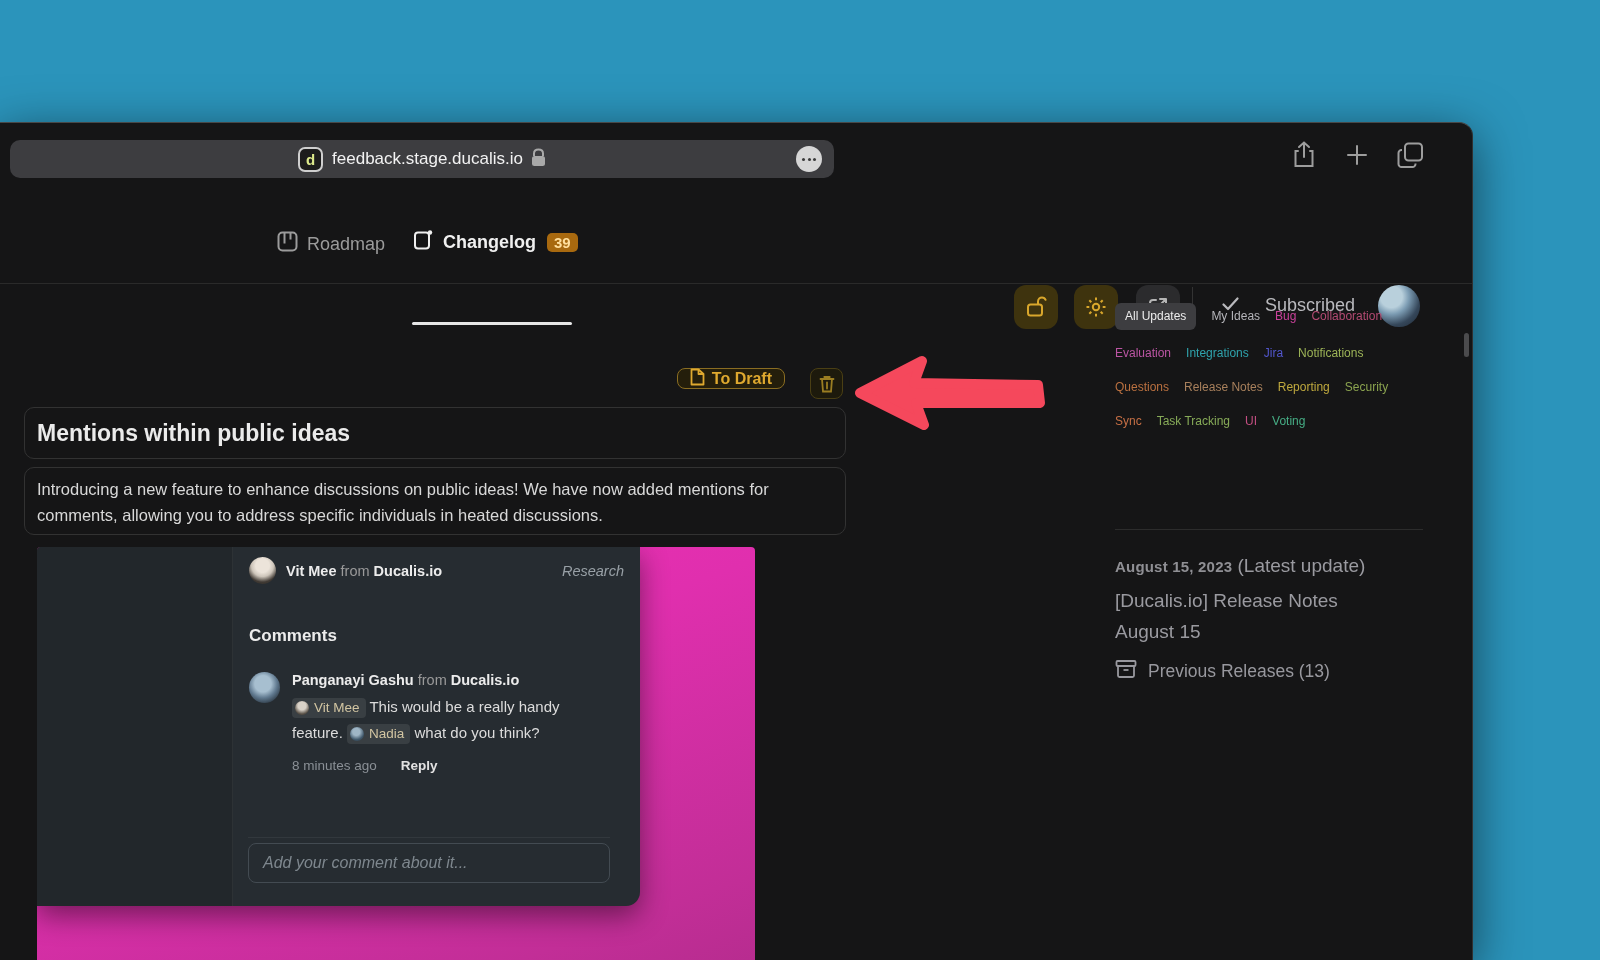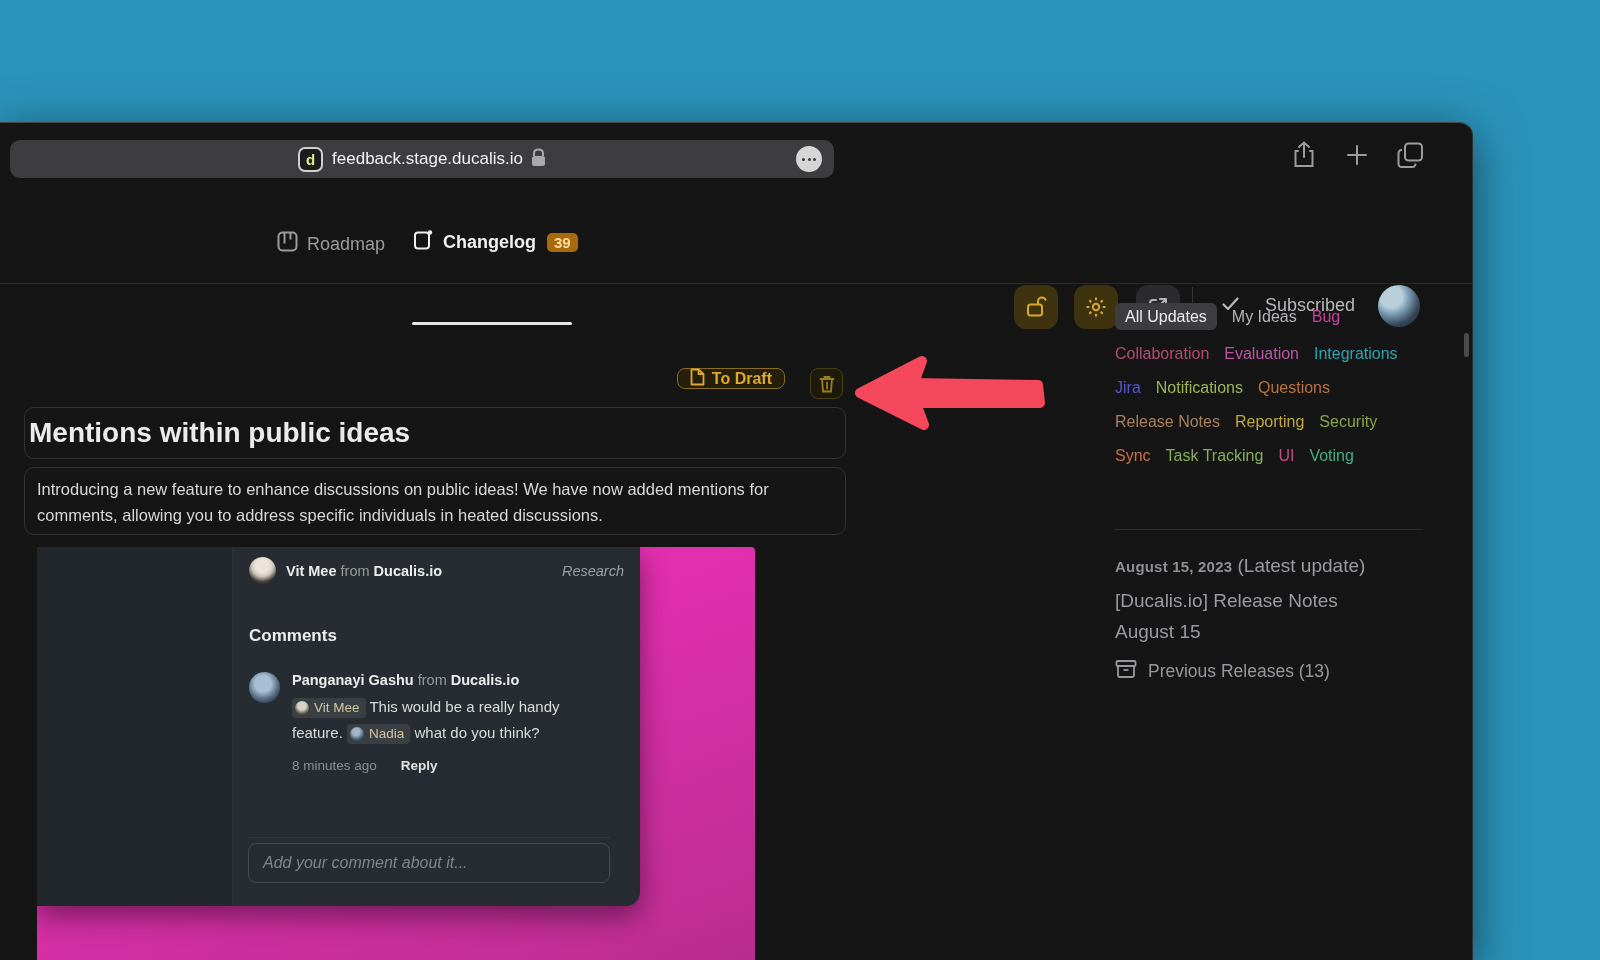--- a/index.html
+++ b/index.html
@@ -74,21 +74,21 @@
   .trash-btn {
     position:absolute; right:2px; top:0; width:33px; height:31px;
     border:1px solid #4a3f14; border-radius:8px; background:#1d1a0c;
     display:flex; align-items:center; justify-content:center;
   }
   .red-arrow { position:absolute; left:852px; top:228px; }
 
   .title-box {
     position:absolute; left:24px; top:284px; width:822px; height:52px;
     border:1px solid #323232; border-radius:10px; display:flex; align-items:center;
-    padding-left:4px; color:#ebebeb; font-size:28px; font-weight:700;
+    padding-left:12px; color:#ebebeb; font-size:23px; font-weight:700;
   }
   .body-box {
     position:absolute; left:24px; top:344px; width:822px; height:68px;
     border:1px solid #323232; border-radius:10px; padding:8px 12px;
     color:#d8d8d8; font-size:16.5px; line-height:26px;
   }
 
   
   .embed {
     position:absolute; left:37px; top:424px; width:718px; height:524px;
@@ -135,21 +135,21 @@
     border:1px solid #434b52; border-radius:8px;
     display:flex; align-items:center; padding-left:14px;
     color:#7e878e; font-size:16px; font-style:italic;
   }
   .input-rule { position:absolute; left:15px; bottom:68px; width:362px; height:1px; background:rgba(255,255,255,.06); }
 
   
   .filters {
     position:absolute; left:1115px; top:180px; width:302px;
     display:flex; flex-wrap:wrap; column-gap:15px; row-gap:13px;
-    font-size:16px; align-items:center;
+    font-size:12px; align-items:center;
   }
   .tag { white-space:nowrap; line-height:21px; }
   .tag.active { background:#3d3d40; color:#ececec; border-radius:6px; padding:3px 10px; }
   .side-rule { position:absolute; left:1115px; top:406px; width:308px; height:1px; background:#2c2c2c; }
   .date-line { position:absolute; left:1115px; top:432px; width:310px; color:#9a9aa0; font-size:19px; }
   .date-line b { font-size:15px; font-weight:700; color:#8f8f94; letter-spacing:.2px;text-align:center; }
   .release-title { position:absolute; left:1115px; top:462px; width:280px; color:#9a9aa0; font-size:19px; line-height:31px; }
   .prev-releases { position:absolute; left:1115px; top:536px; display:flex; align-items:center; gap:11px; color:#98989e; font-size:17.5px; }
   .scroll-thumb { position:absolute; right:3px; top:210px; width:5px; height:24px; border-radius:3px; background:#4b4b4d; }
 </style>

